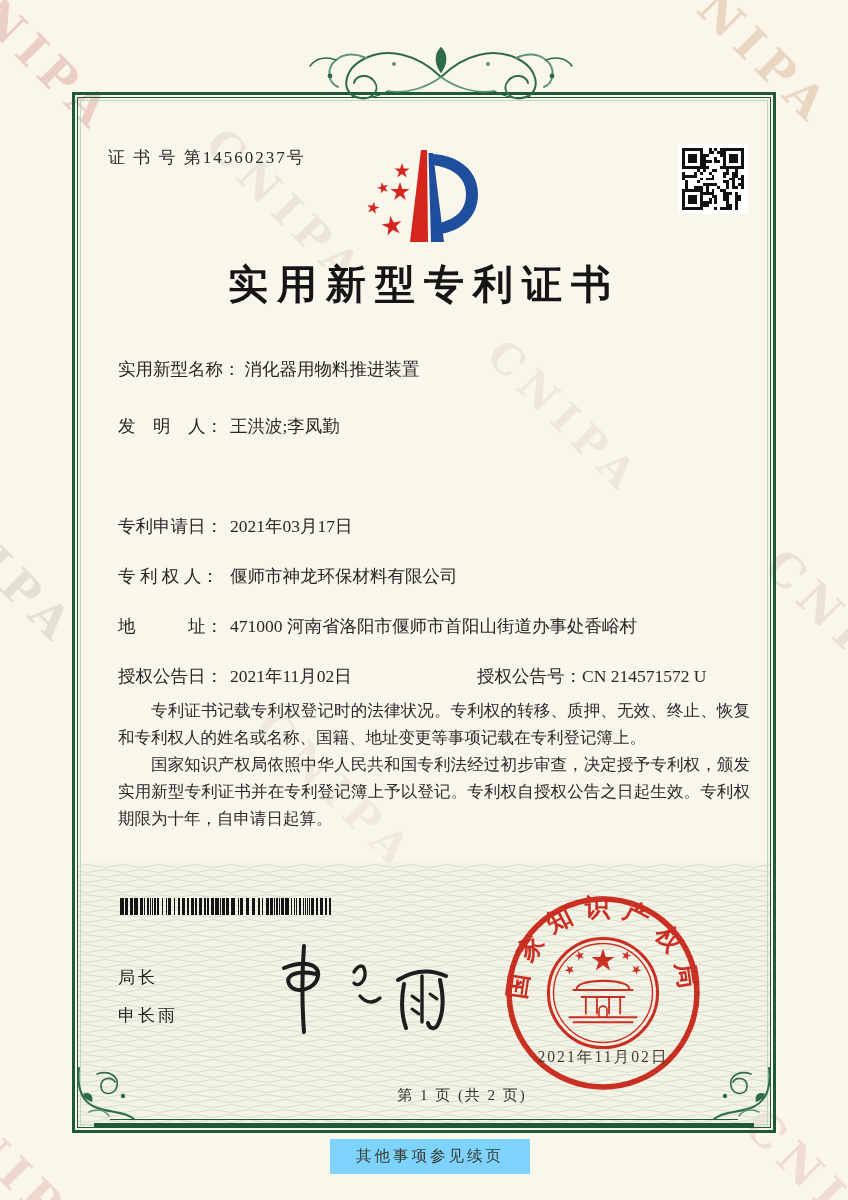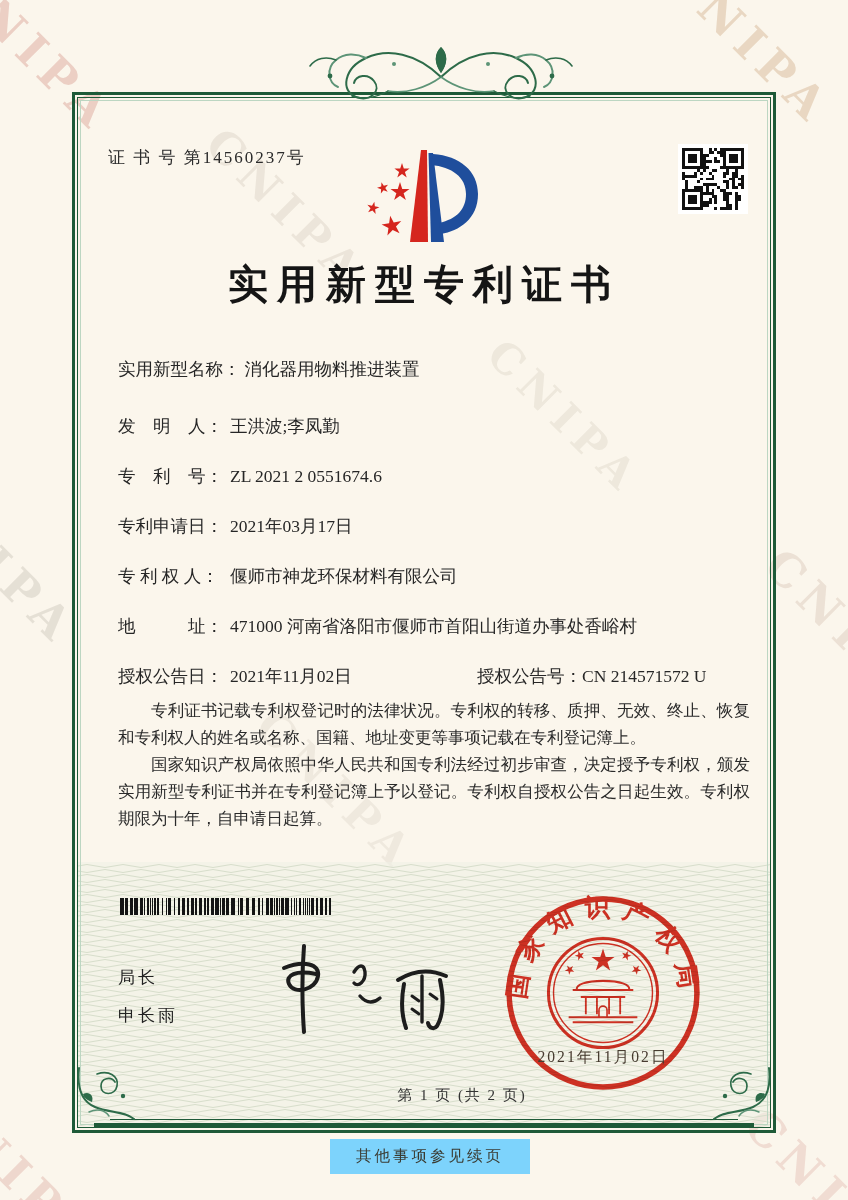--- a/index.html
+++ b/index.html
@@ -419,21 +419,20 @@
         <rect x="15" y="20" width="1" height="1" fill="#111"></rect>
         <rect x="16" y="20" width="1" height="1" fill="#111"></rect>
         <rect x="18" y="20" width="1" height="1" fill="#111"></rect>
       </svg>
   </div>
 
   <div class="title">实用新型专利证书</div>
 
   <div class="fld f1"><span class="lab">发　明　人：</span><span class="val">王洪波;李凤勤</span></div>
   <div class="fld f0"><span class="lab">实用新型名称：</span><span class="val">消化器用物料推进装置</span></div>
-  <div class="fld f2"><span class="lab">专　利　号：</span><span class="val">ZL 2021 2 0551674.6</span></div>
   <div class="fld f3"><span class="lab">专利申请日：</span><span class="val">2021年03月17日</span></div>
   <div class="fld f4"><span class="lab">专 利 权 人：</span><span class="val">偃师市神龙环保材料有限公司</span></div>
   <div class="fld f5"><span class="lab">地　　　址：</span><span class="val">471000 河南省洛阳市偃师市首阳山街道办事处香峪村</span></div>
   <div class="fld f6"><span class="lab">授权公告日：</span><span class="val">2021年11月02日</span></div>
   <div class="fld-right"><span>授权公告号：</span><span>CN 214571572 U</span></div>
 
   <div class="paras">
     <p>专利证书记载专利权登记时的法律状况。专利权的转移、质押、无效、终止、恢复和专利权人的姓名或名称、国籍、地址变更等事项记载在专利登记簿上。</p>
     <p>国家知识产权局依照中华人民共和国专利法经过初步审查，决定授予专利权，颁发实用新型专利证书并在专利登记簿上予以登记。专利权自授权公告之日起生效。专利权期限为十年，自申请日起算。</p>
   </div>

